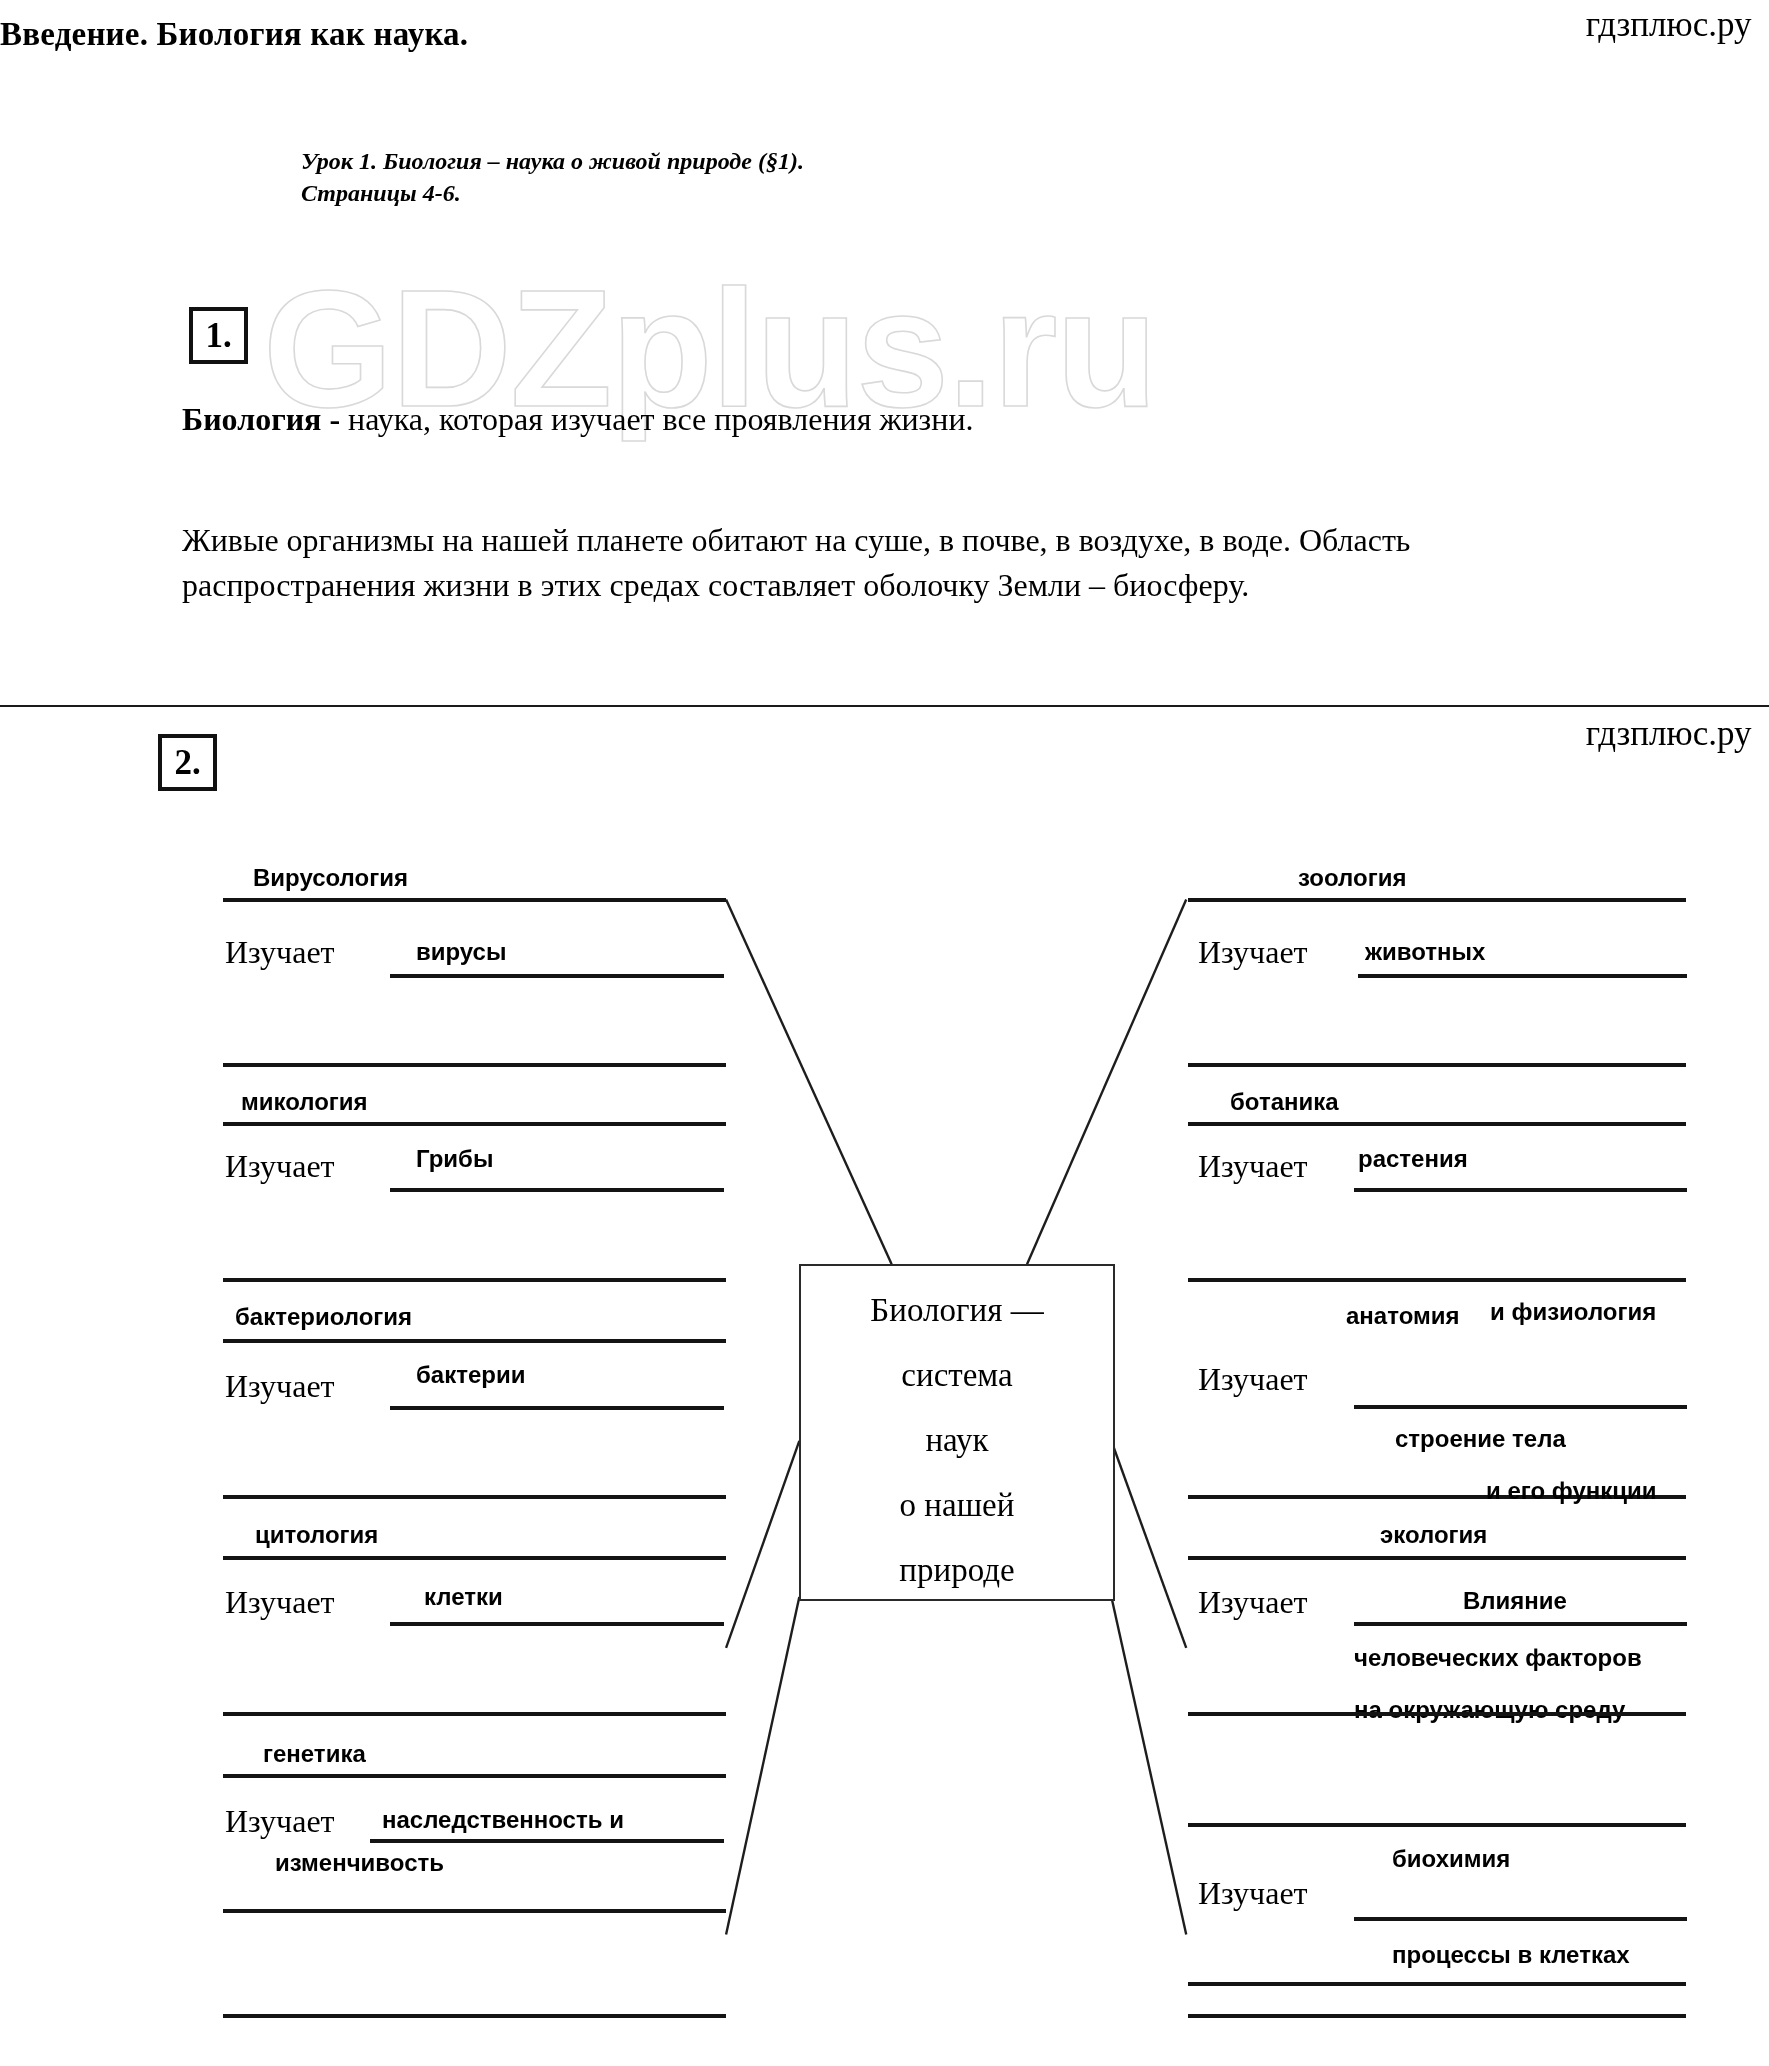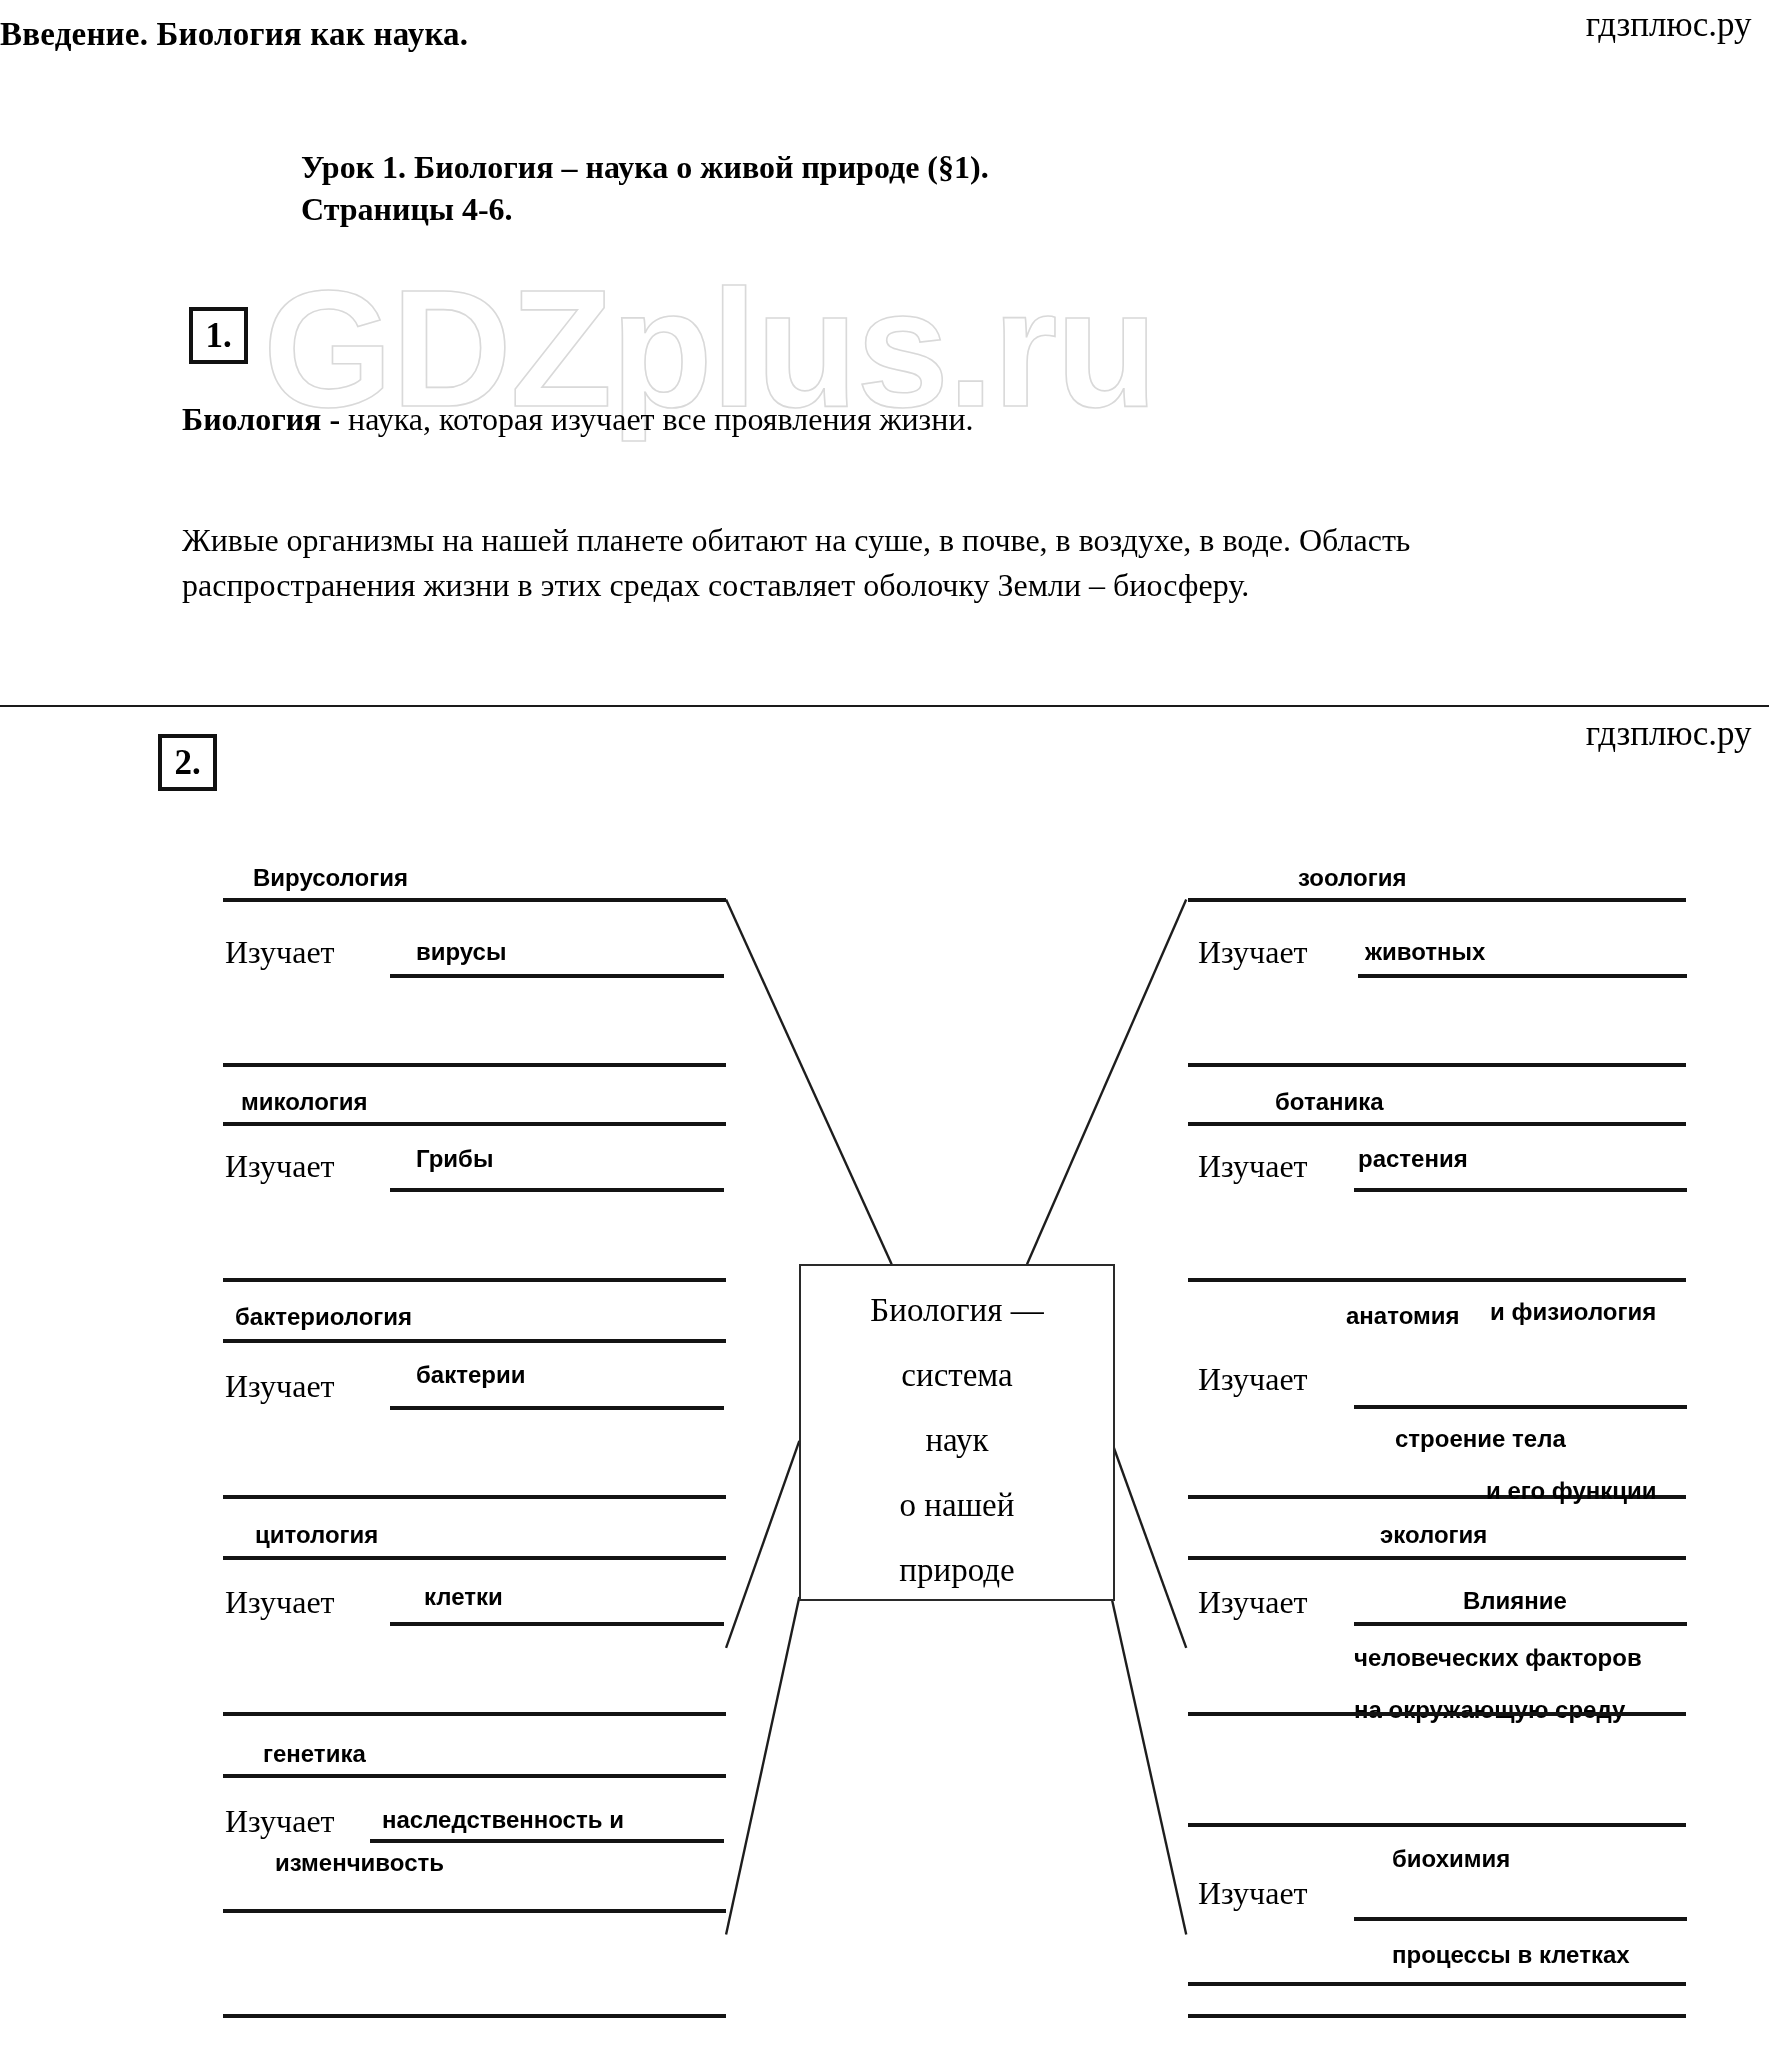--- a/index.html
+++ b/index.html
@@ -12,21 +12,21 @@
   
   .doc-title{
     position:absolute;left:0;top:16px;width:1369px;text-align:left;
     font-size:33px;font-weight:bold;letter-spacing:0.2px;
   }
   .brand-top{
     position:absolute;right:17.5px;top:4.8px;font-size:35px;
     font-family:"Liberation Serif", serif;
   }
   .lesson{
-    position:absolute;left:301px;top:146px;font-size:32px;font-weight:bold;line-height:1.32;
+    position:absolute;left:301px;top:146px;font-size:24px;font-weight:bold;line-height:1.32;font-style:italic;
   }
   .numbox{
     position:absolute;border:4.8px solid #111;background:#fff;
     font-size:35px;font-weight:bold;line-height:1;
     display:flex;align-items:center;justify-content:center;
   }
   #numbox-1{left:189px;top:307px;width:51px;height:49px;}
   #numbox-2{left:158px;top:734px;width:51px;height:49px;}
 
   .def{
@@ -156,21 +156,21 @@
     <div class="rule" style="left:223px;top:1105px;width:503px;"></div>
     <div class="rule" style="left:223px;top:1210px;width:503px;"></div>
 
     <div class="lbl" style="left:1298px;top:60px;">зоология</div>
     <div class="rule" style="left:1188px;top:94px;width:498px;"></div>
     <div class="study" style="left:1198px;top:130px;">Изучает</div>
     <div class="lbl" style="left:1365px;top:134px;">животных</div>
     <div class="rule" style="left:1358px;top:170px;width:329px;"></div>
 
     <div class="rule" style="left:1188px;top:259px;width:498px;"></div>
-    <div class="lbl" style="left:1230px;top:284px;margin-left:45px;">ботаника</div>
+    <div class="lbl" style="left:1230px;top:284px;">ботаника</div>
     <div class="rule" style="left:1188px;top:318px;width:498px;"></div>
     <div class="study" style="left:1198px;top:344px;">Изучает</div>
     <div class="lbl" style="left:1358px;top:341px;">растения</div>
     <div class="rule" style="left:1354px;top:384px;width:333px;"></div>
 
     <div class="rule" style="left:1188px;top:474px;width:498px;"></div>
     <div class="lbl" style="left:1346px;top:498px;">анатомия</div>
     <div class="lbl" style="left:1490px;top:494px;">и физиология</div>
     <div class="study" style="left:1198px;top:557px;">Изучает</div>
     <div class="rule" style="left:1354px;top:601px;width:333px;"></div>

